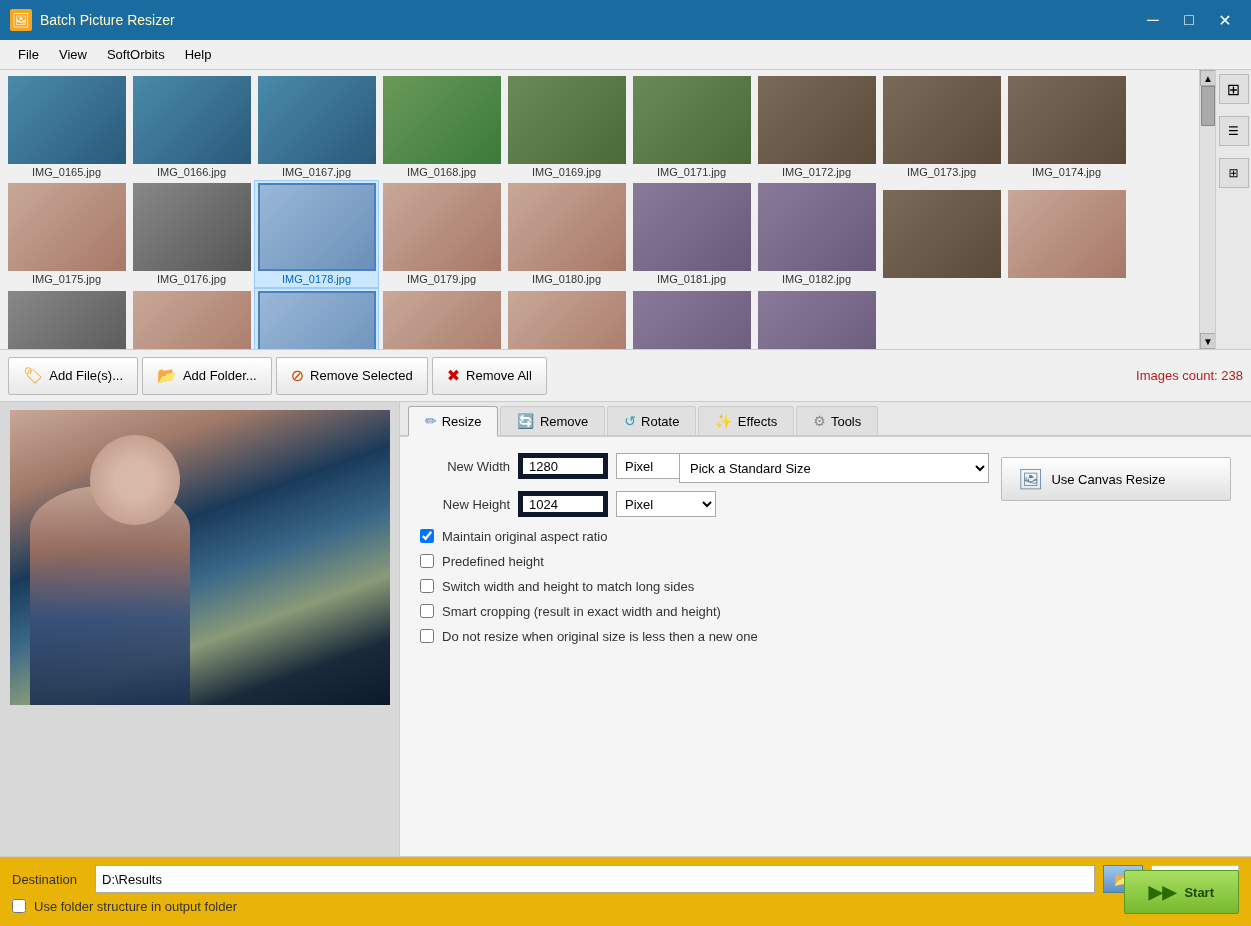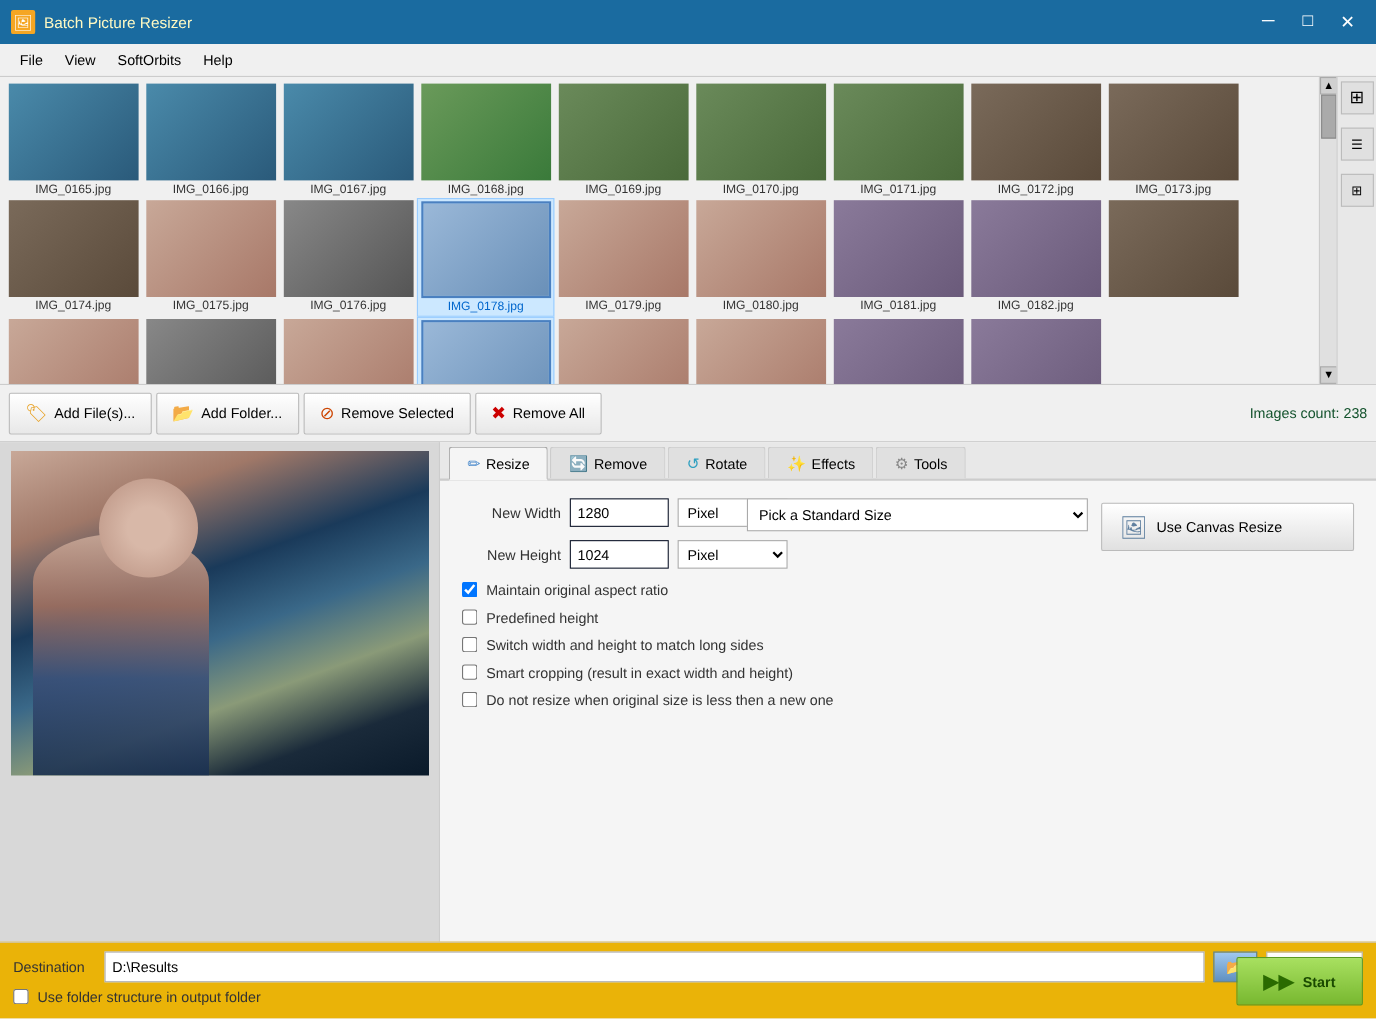--- a/index.html
+++ b/index.html
@@ -88,21 +88,21 @@
       border-radius: 2px;
       height: 38px;
       font-size: 13px;
     }
     .btn-icon { font-size: 16px; }
     .btn-icon-add { color: #e8a020; }
     .btn-icon-folder { color: #3a8ad0; }
     .btn-icon-remove-sel { color: #cc4400; }
     .btn-icon-remove-all { color: #cc0000; }
 
-    .images-count { margin-left: auto; font-size: 13px; color: #14532d; }
+    .images-count { margin-left: auto; font-size: 13px; color: #b91c1c; }
 
     
     .main-area {
       display: flex;
       height: calc(926px - 40px - 30px - 280px - 52px - 70px);
     }
 
     
     .preview-panel {
       width: 400px;
@@ -165,21 +165,21 @@
     }
     .form-label {
       width: 90px;
       text-align: right;
       color: #333;
       font-size: 13px;
     }
     .form-input {
       width: 90px;
       height: 26px;
-      border: 1px solid #0f172a;
+      border: 5px solid #0f172a;
       padding: 2px 6px;
       font-size: 13px;
       background: white;
     }
     .form-select {
       width: 100px;
       height: 26px;
       border: 1px solid #aaa;
       padding: 2px 4px;
       font-size: 13px;
@@ -367,44 +367,40 @@
 
 <div class="menubar">
   <span class="menubar-item">File</span>
   <span class="menubar-item">View</span>
   <span class="menubar-item">SoftOrbits</span>
   <span class="menubar-item">Help</span>
 </div>
 
 <div class="image-strip-wrapper">
   <div class="image-strip-inner">
-    <div style="display:flex; flex-wrap:wrap; padding:4px 4px 0 4px; width: calc(1251px - 52px);">
+    <div style="display:flex; flex-wrap:wrap; padding:4px 4px 0 4px; width: calc(1251px - 52px); align-items: center;">
     <div class="image-cell">
           <div class="image-thumb img-blue"></div>
           <div class="image-label">IMG_0165.jpg</div>
         </div>
         <div class="image-cell">
           <div class="image-thumb img-blue"></div>
           <div class="image-label">IMG_0166.jpg</div>
         </div>
         <div class="image-cell">
           <div class="image-thumb img-blue"></div>
           <div class="image-label">IMG_0167.jpg</div>
         </div>
         <div class="image-cell">
           <div class="image-thumb img-green"></div>
           <div class="image-label">IMG_0168.jpg</div>
         </div>
         <div class="image-cell">
           <div class="image-thumb img-trees"></div>
           <div class="image-label">IMG_0169.jpg</div>
-        </div>
-        <div class="image-cell">
-          <div class="image-thumb img-trees"></div>
-          <div class="image-label">IMG_0170.jpg</div>
         </div>
         <div class="image-cell">
           <div class="image-thumb img-trees"></div>
           <div class="image-label">IMG_0171.jpg</div>
         </div>
         <div class="image-cell">
           <div class="image-thumb img-crowd"></div>
           <div class="image-label">IMG_0172.jpg</div>
         </div>
         <div class="image-cell">

